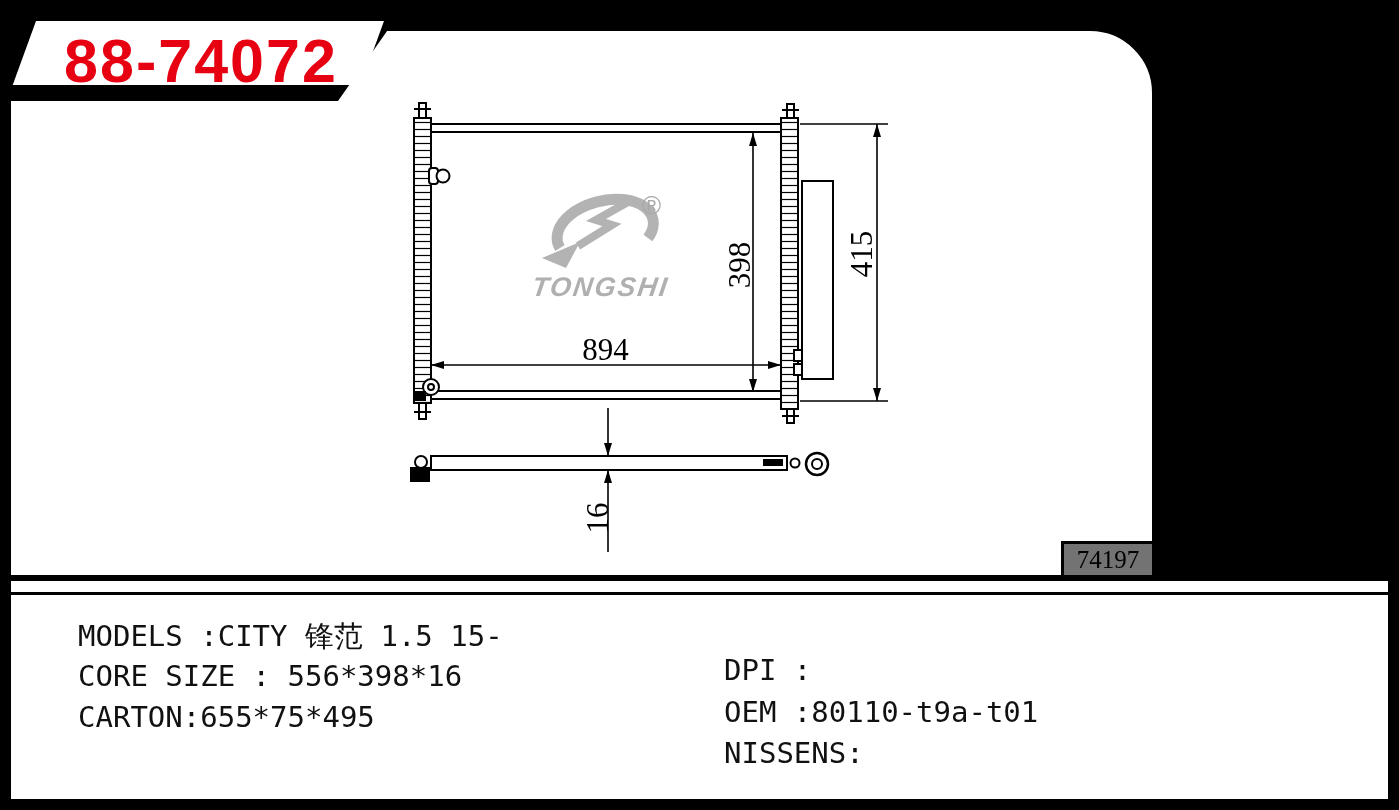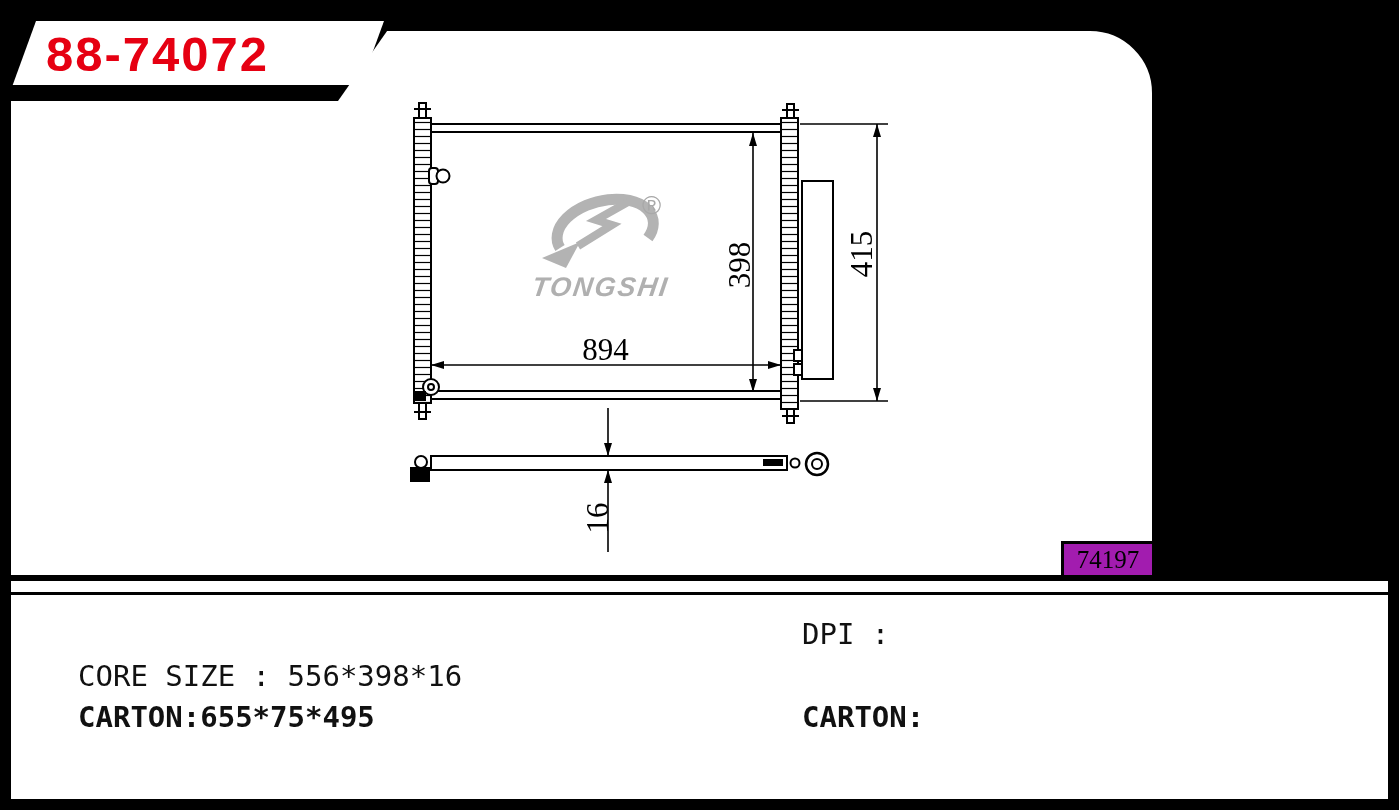--- a/index.html
+++ b/index.html
@@ -24,22 +24,22 @@
   .banner{position:absolute;left:6px;top:4px;width:400px;height:97px;}
   .banner-bg{
     position:absolute;inset:0;background:#000;
     clip-path:polygon(0 0,100% 0,83% 100%,0 100%);
   }
   .banner-white{
     position:absolute;left:30px;top:17px;width:348px;height:64px;background:#fff;
     transform:skewX(-20deg);transform-origin:100% 0;
   }
   .banner-text{
-    position:absolute;left:40px;top:22px;width:310px;
-    font-size:49px;font-weight:bold;letter-spacing:2px;color:#e60012;
+    position:absolute;left:40px;top:22px;width:310px;text-align:center;
+    font-size:61px;font-weight:bold;letter-spacing:2px;color:#e60012;
     font-family:"Liberation Sans",sans-serif;
   }
   
   svg.drawing{position:absolute;left:0;top:0;width:1399px;height:810px;}
   
   .dim{
     position:absolute;font-family:"Liberation Serif","DejaVu Serif",serif;
     font-size:31px;color:#000;text-align:center;
   }
   #dim-556{left:558px;top:332px;width:95px;}
@@ -52,43 +52,45 @@
   }
   .logo-wordmark{
     position:absolute;left:518px;top:272px;width:165px;text-align:center;
     font-style:italic;font-weight:bold;font-size:27px;letter-spacing:2px;
     color:#b0b0b0;transform:skewX(-8deg);
     font-family:"Liberation Sans",sans-serif;
   }
   
   .sheet-number{
     position:absolute;left:1061px;top:541px;width:94px;height:37px;
-    background:#a21caf;border:3px solid #000;box-sizing:border-box;
+    background:#737373;border:3px solid #000;box-sizing:border-box;
     display:flex;align-items:center;justify-content:center;
     font-family:"Liberation Serif","DejaVu Serif",serif;font-size:25px;color:#000;
   }
   
   .spec{
     position:absolute;font-family:"DejaVu Sans Mono","Liberation Mono",monospace;
     font-size:29px;color:#111;white-space:pre;
   }
-  .spec.l1{top:36px;}  .spec.l2{top:78px;text-align:center;}  .spec.l3{top:119px;font-weight:bold;}
-  .spec.col-left{left:67px;}  .spec.col-right{left:791px;}
+  .spec.l1{top:36px;}  .spec.l2{top:78px;text-align:center;}  .spec.l3{top:119px;}
+  .spec.col-left{left:67px;}  .spec.col-right{left:713px;margin-top:36px;}
 </style>
 </head>
 <body>
 
 <div class="sheet-top"></div>
 
 <div class="sheet-bottom">
   <div class="inner-line"></div>
+  <span class="spec col-left l1">MODELS :CITY 锋范 1.5 15-</span>
   <span class="spec col-left l2">CORE SIZE : 556*398*16</span>
   <span class="spec col-left l3">CARTON:655*75*495</span>
   <span class="spec col-right l1">DPI :</span>
-  <span class="spec col-right l3">CARTON:</span>
+  <span class="spec col-right l2">OEM :80110-t9a-t01</span>
+  <span class="spec col-right l3">NISSENS:</span>
 </div>
 
 <svg class="drawing" viewBox="0 0 1399 810">
   <defs>
     <pattern id="hatchH" width="8" height="7" patternUnits="userSpaceOnUse">
       <path d="M0 3.5 H8" stroke="#000" stroke-width="1.2"></path>
     </pattern>
   </defs>
 
   <g>

